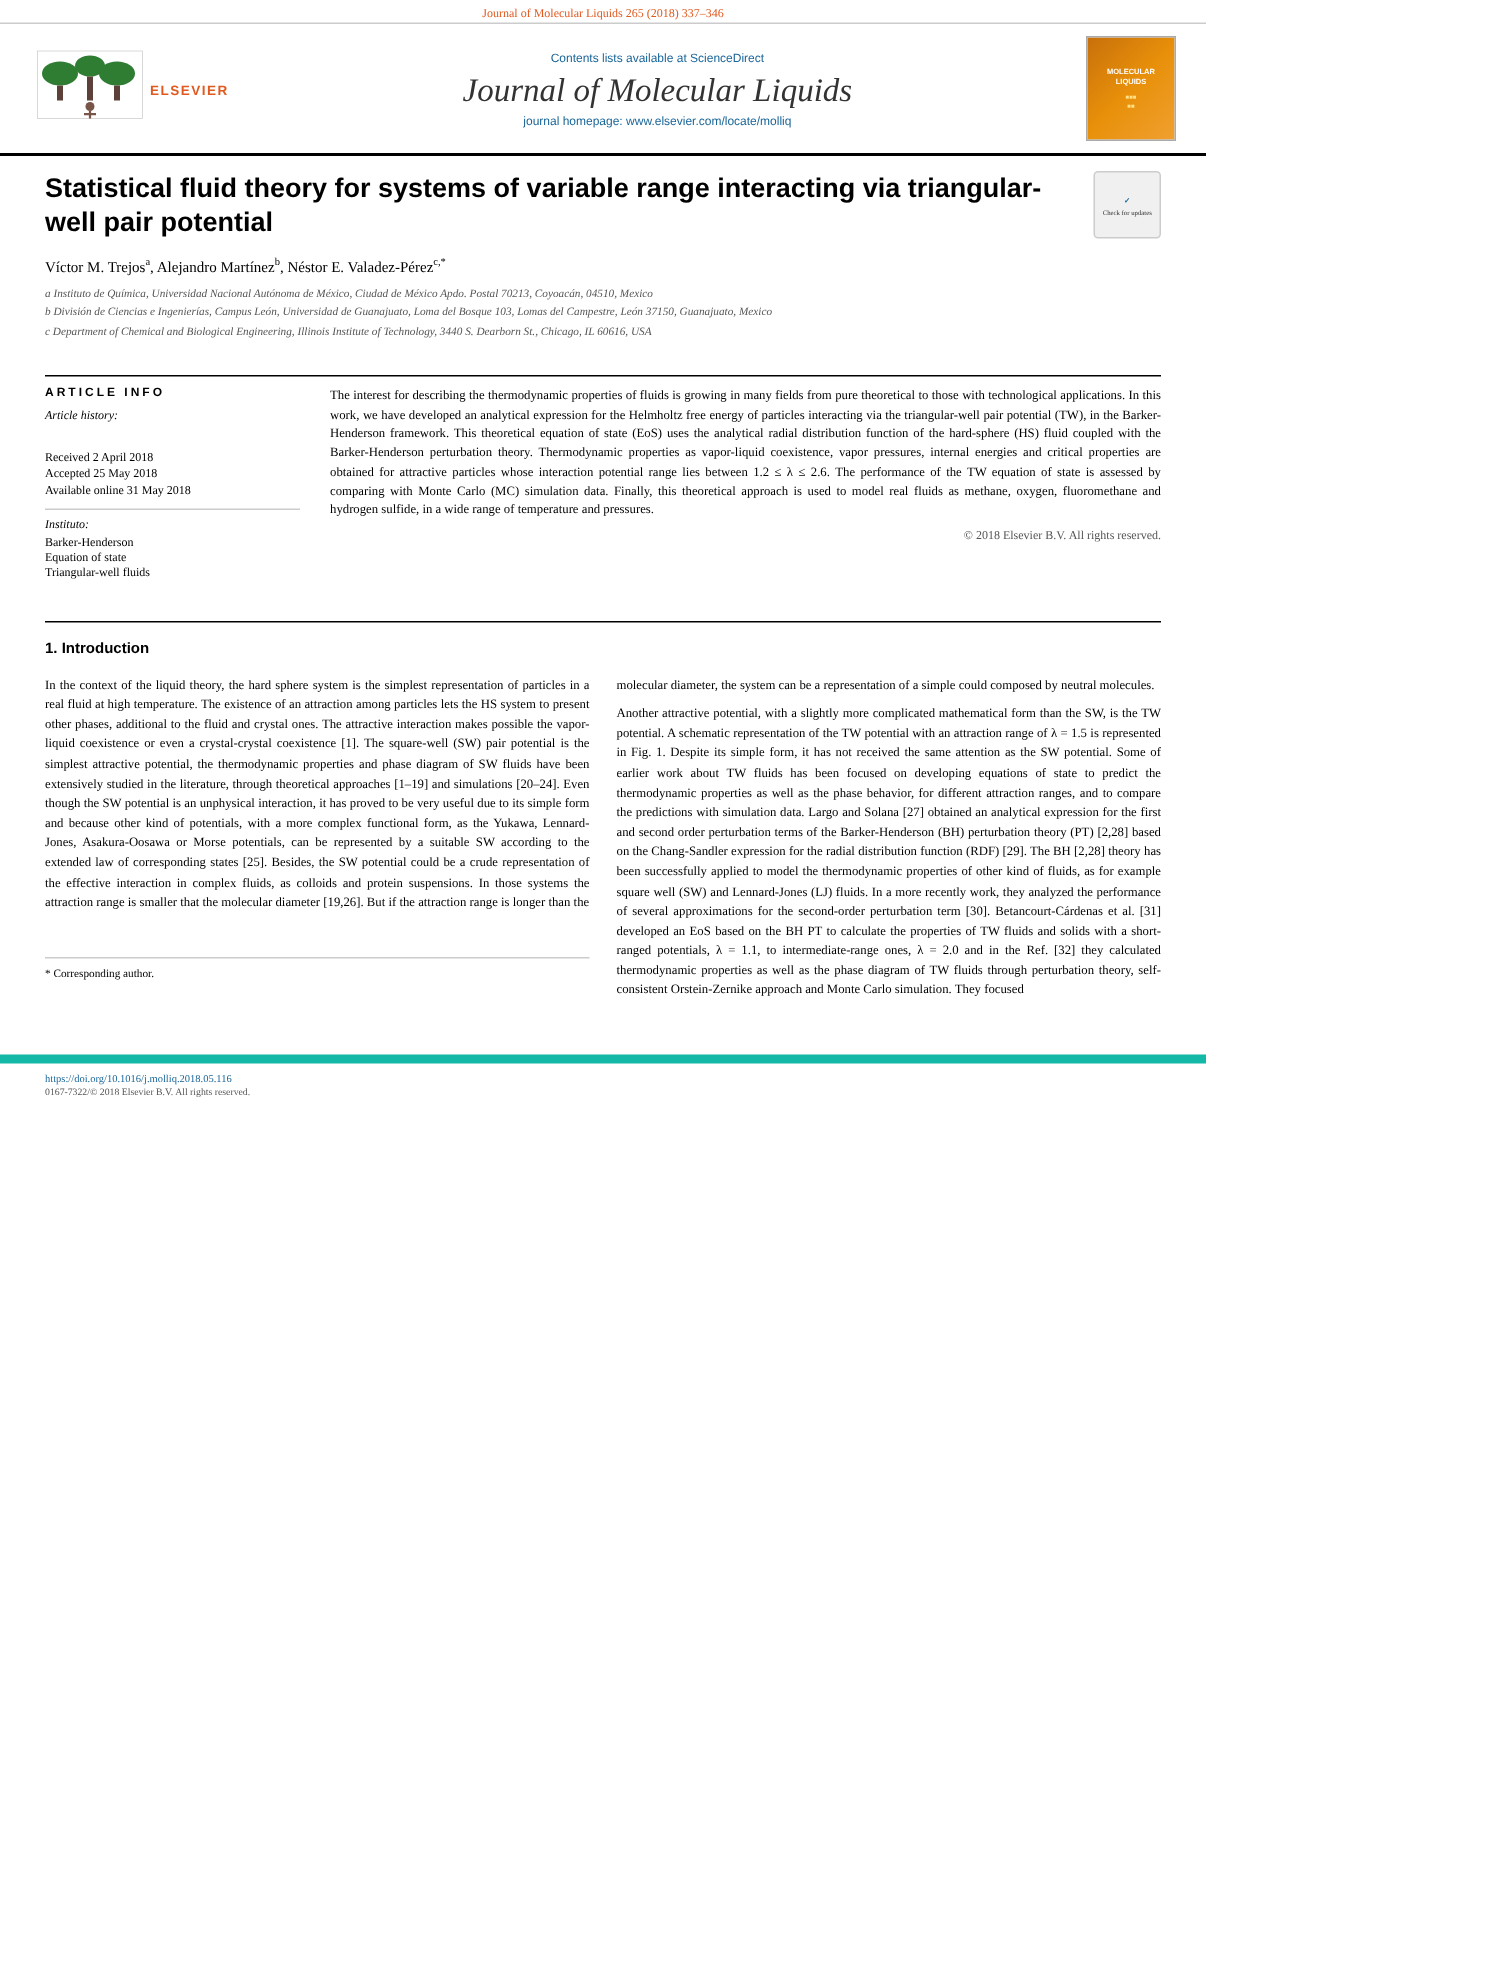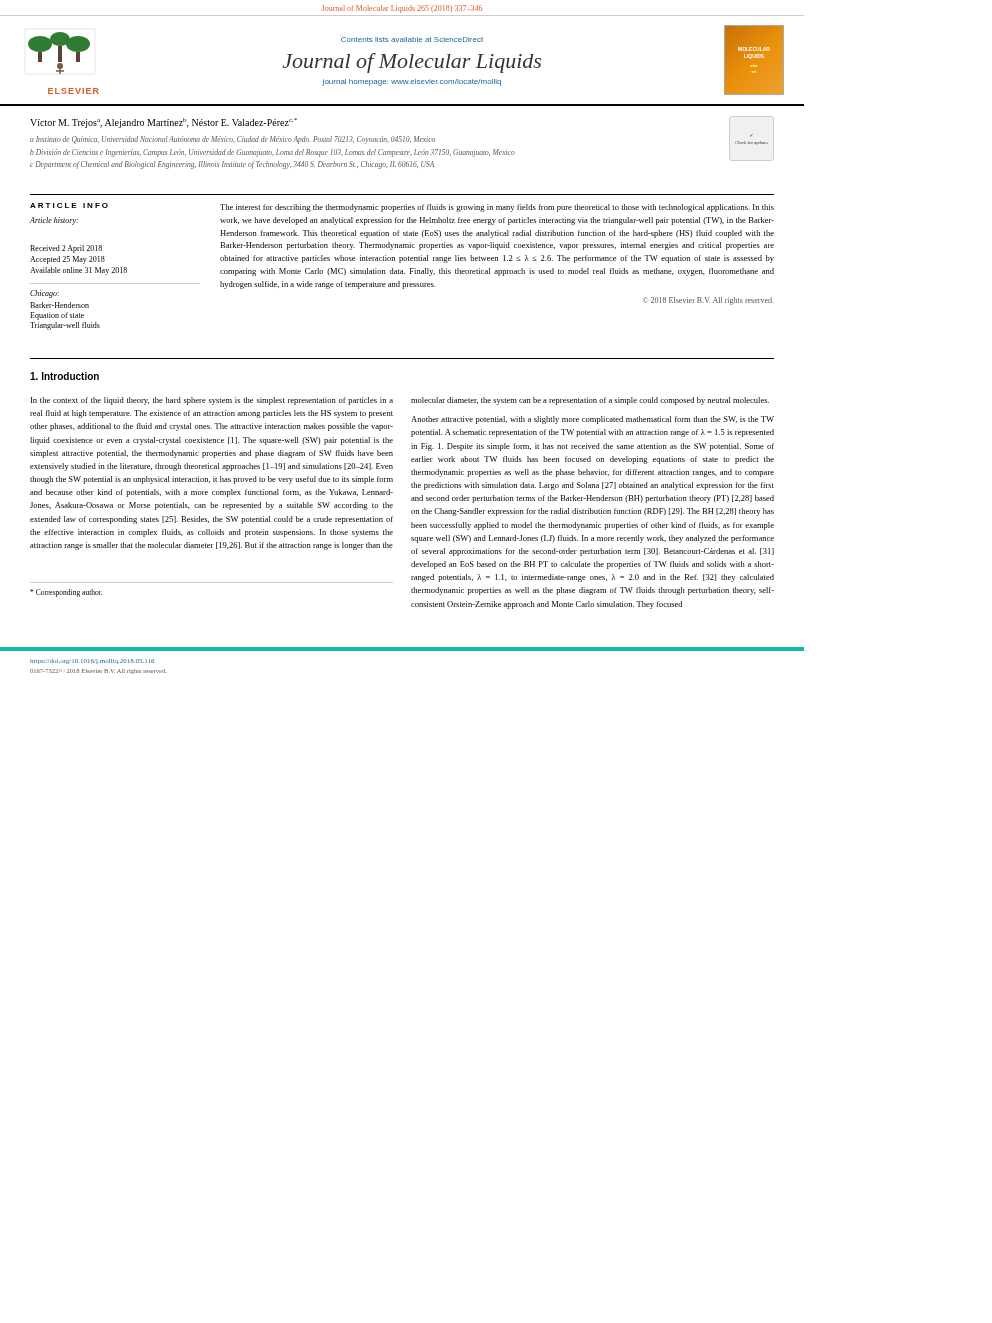--- a/index.html
+++ b/index.html
@@ -31,22 +31,22 @@
     .journal-header {
       display: flex;
       align-items: center;
       justify-content: space-between;
       padding: 8px 20px;
       border-bottom: 2px solid #000;
     }
 
     .elsevier-logo {
       display: flex;
-      flex-direction: column;
-      align-items: flex-end;
+      flex-direction: row;
+      align-items: center;
     }
 
     .elsevier-logo-box {
       width: 80px;
       height: 60px;
       position: relative;
     }
 
     .elsevier-logo-box svg {
       width: 80px;
@@ -279,21 +279,21 @@
 
     .body-text {
       font-size: 8.5px;
       line-height: 1.55;
       text-align: justify;
       margin-bottom: 6px;
     }
 
     
     .page-footer {
-      border-top: 4px solid #14b8a6;
+      border-top: 6px solid #14b8a6;
       padding: 6px 30px;
       margin-top: 20px;
       font-size: 7px;
       color: #333;
     }
 
     .footer-doi {
       color: #1a6699;
       margin-bottom: 2px;
     }
@@ -360,20 +360,21 @@
         <div style="margin-top:4px;font-size:4px;color:#ffe082;">■■■</div>
         <div style="font-size:4px;color:#ffe082;">■■</div>
       </div>
     </div>
   </div>
 
   <div class="main-content">
 
     <div class="article-title-section">
       <div class="article-title-text">
+        <div class="article-title">Statistical fluid theory for systems of variable range interacting via triangular-well pair potential</div>
         <div class="authors">
           <span>Víctor M. Trejos<sup>a</sup>, Alejandro Martínez<sup>b</sup>, Néstor E. Valadez-Pérez<sup>c,*</sup></span>
         </div>
         <div class="affiliations">
           <p>a Instituto de Química, Universidad Nacional Autónoma de México, Ciudad de México Apdo. Postal 70213, Coyoacán, 04510, Mexico</p>
           <p>b División de Ciencias e Ingenierías, Campus León, Universidad de Guanajuato, Loma del Bosque 103, Lomas del Campestre, León 37150, Guanajuato, Mexico</p>
           <p>c Department of Chemical and Biological Engineering, Illinois Institute of Technology, 3440 S. Dearborn St., Chicago, IL 60616, USA</p>
         </div>
       </div>
       <div class="check-updates-badge">
@@ -392,21 +393,21 @@
         <div class="info-block">
           <div class="info-label">Article history:</div>
           <div class="info-date">Received 2 April 2018</div>
           <div class="info-date">Accepted 25 May 2018</div>
           <div class="info-date">Available online 31 May 2018</div>
         </div>
 
         <hr class="info-divider">
 
         <div class="info-block">
-          <div class="keywords-title">Chicago:</div>
+          <div class="keywords-title">Instituto:</div>
           <div class="keyword-item">Barker-Henderson</div>
           <div class="keyword-item">Equation of state</div>
           <div class="keyword-item">Triangular-well fluids</div>
         </div>
       </div>
 
       <div class="abstract-col">
         <div class="abstract-text">The interest for describing the thermodynamic properties of fluids is growing in many fields from pure theoretical to those with technological applications. In this work, we have developed an analytical expression for the Helmholtz free energy of particles interacting via the triangular-well pair potential (TW), in the Barker-Henderson framework. This theoretical equation of state (EoS) uses the analytical radial distribution function of the hard-sphere (HS) fluid coupled with the Barker-Henderson perturbation theory. Thermodynamic properties as vapor-liquid coexistence, vapor pressures, internal energies and critical properties are obtained for attractive particles whose interaction potential range lies between 1.2 ≤ λ ≤ 2.6. The performance of the TW equation of state is assessed by comparing with Monte Carlo (MC) simulation data. Finally, this theoretical approach is used to model real fluids as methane, oxygen, fluoromethane and hydrogen sulfide, in a wide range of temperature and pressures.</div>
         <div class="copyright-line">© 2018 Elsevier B.V. All rights reserved.</div>
       </div>

